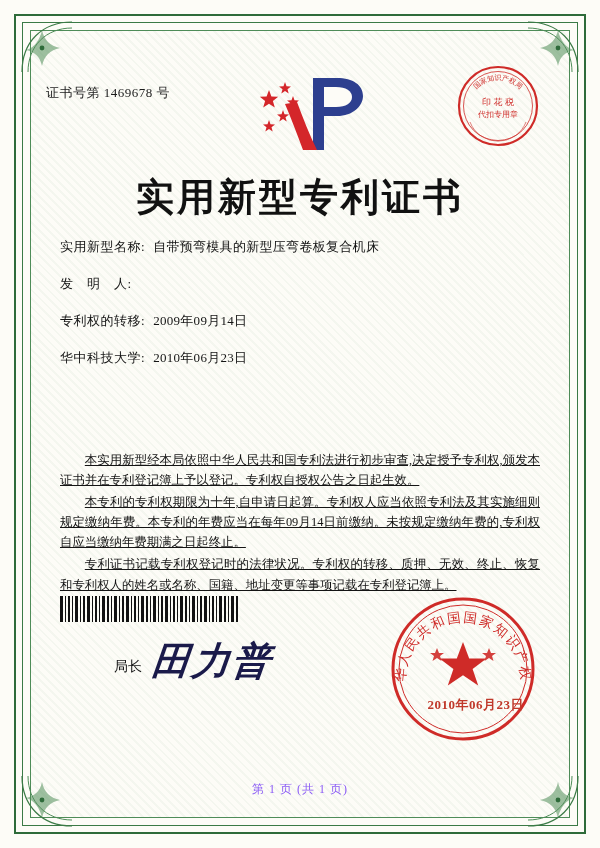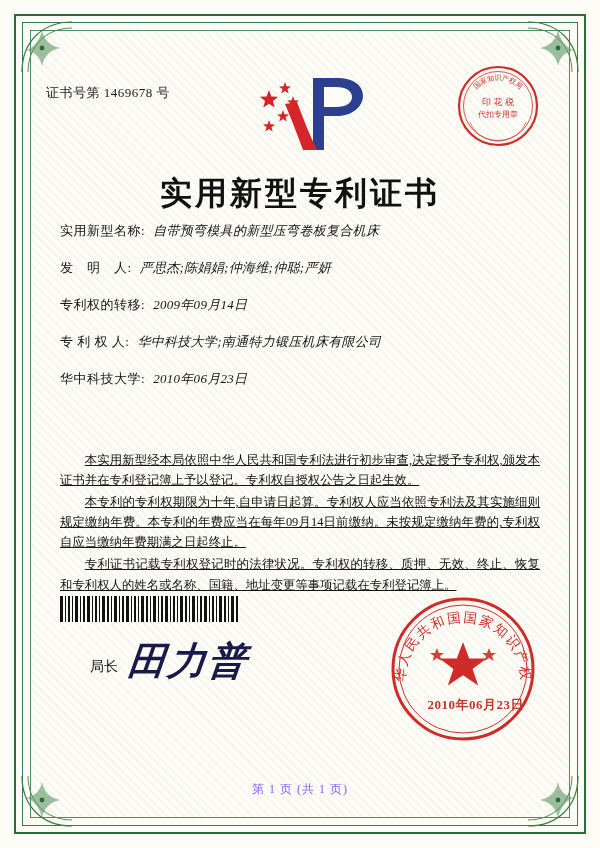--- a/index.html
+++ b/index.html
@@ -97,48 +97,47 @@
     width: 84px;
     height: 84px;
   }
 
   .title {
     position: absolute;
     left: 0;
     right: 0;
     top: 130px;
     text-align: center;
-    font-size: 32px;
+    font-size: 38px;
     font-weight: bold;
     letter-spacing: 3px;
     color: #111;
     font-family: Liberation Serif, serif;
   }
 
   .fields {
     position: absolute;
     left: 18px;
     right: 18px;
-    top: 180px;
+    top: 196px;
   }
   .field-row {
     display: flex;
     align-items: baseline;
     margin-bottom: 19px;
     font-size: 13px;
     color: #141414;
   }
   .field-label {
     white-space: nowrap;
     letter-spacing: 0.5px;
   }
   .field-value {
     margin-left: 8px;
     letter-spacing: 0.3px;
-    font-style: italic;
   }
 
   .body-text {
     position: absolute;
     left: 18px;
     right: 18px;
     top: 408px;
     font-size: 12.4px;
     line-height: 1.62;
     color: #141414;
@@ -153,21 +152,21 @@
   .barcode {
     position: absolute;
     left: 18px;
     top: 554px;
     width: 180px;
     height: 26px;
   }
 
   .signature-line {
     position: absolute;
-    left: 48px;
+    left: 72px;
     top: 600px;
     display: flex;
     align-items: flex-end;
   }
   .sig-label {
     font-size: 14px;
     color: #141414;
     margin-right: 10px;
     padding-bottom: 4px;
   }
@@ -296,29 +295,24 @@
 
     <div class="title">实用新型专利证书</div>
 
     <div class="fields">
       <div class="field-row">
         <span class="field-label">实用新型名称:</span>
         <span class="field-value">自带预弯模具的新型压弯卷板复合机床</span>
       </div>
       <div class="field-row">
         <span class="field-label">发　明　人:</span>
-        <span class="field-value">严思杰;陈娟娟;仲海维;仲聪;严妍</span>
       </div>
       <div class="field-row">
         <span class="field-label">专利权的转移:</span>
         <span class="field-value">2009年09月14日</span>
-      </div>
-      <div class="field-row">
-        <span class="field-label">专 利 权 人:</span>
-        <span class="field-value">华中科技大学;南通特力锻压机床有限公司</span>
       </div>
       <div class="field-row">
         <span class="field-label">华中科技大学:</span>
         <span class="field-value">2010年06月23日</span>
       </div>
     </div>
 
     <div class="body-text">
       <p>本实用新型经本局依照中华人民共和国专利法进行初步审查,决定授予专利权,颁发本证书并在专利登记簿上予以登记。专利权自授权公告之日起生效。</p>
       <p>本专利的专利权期限为十年,自申请日起算。专利权人应当依照专利法及其实施细则规定缴纳年费。本专利的年费应当在每年09月14日前缴纳。未按规定缴纳年费的,专利权自应当缴纳年费期满之日起终止。</p>

